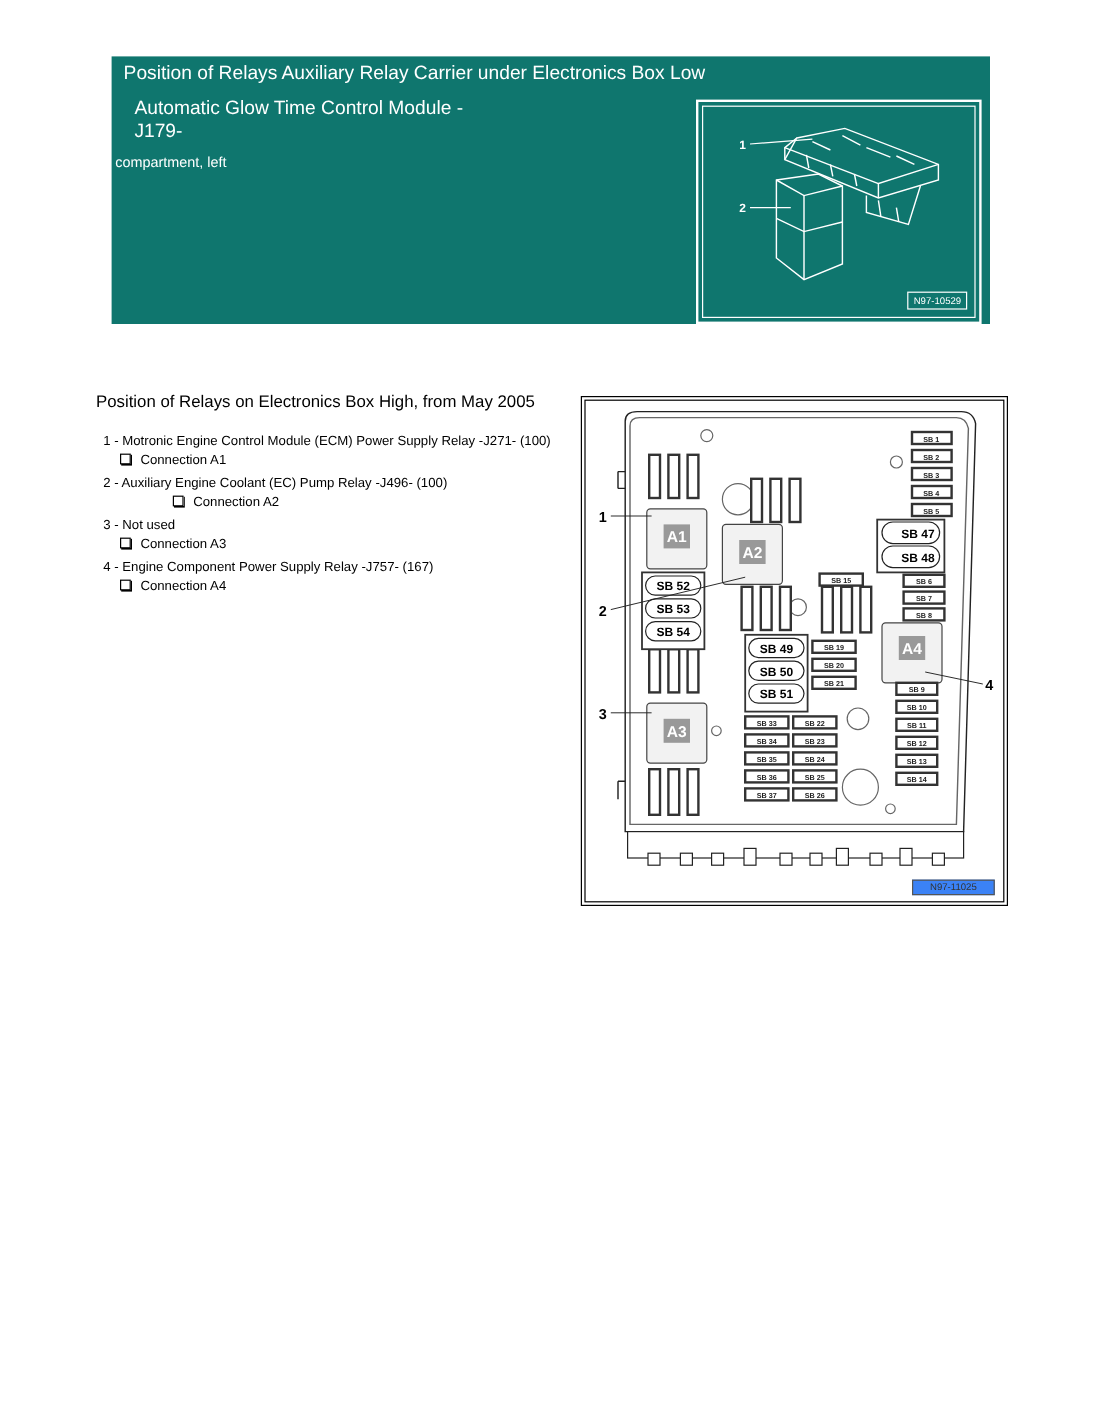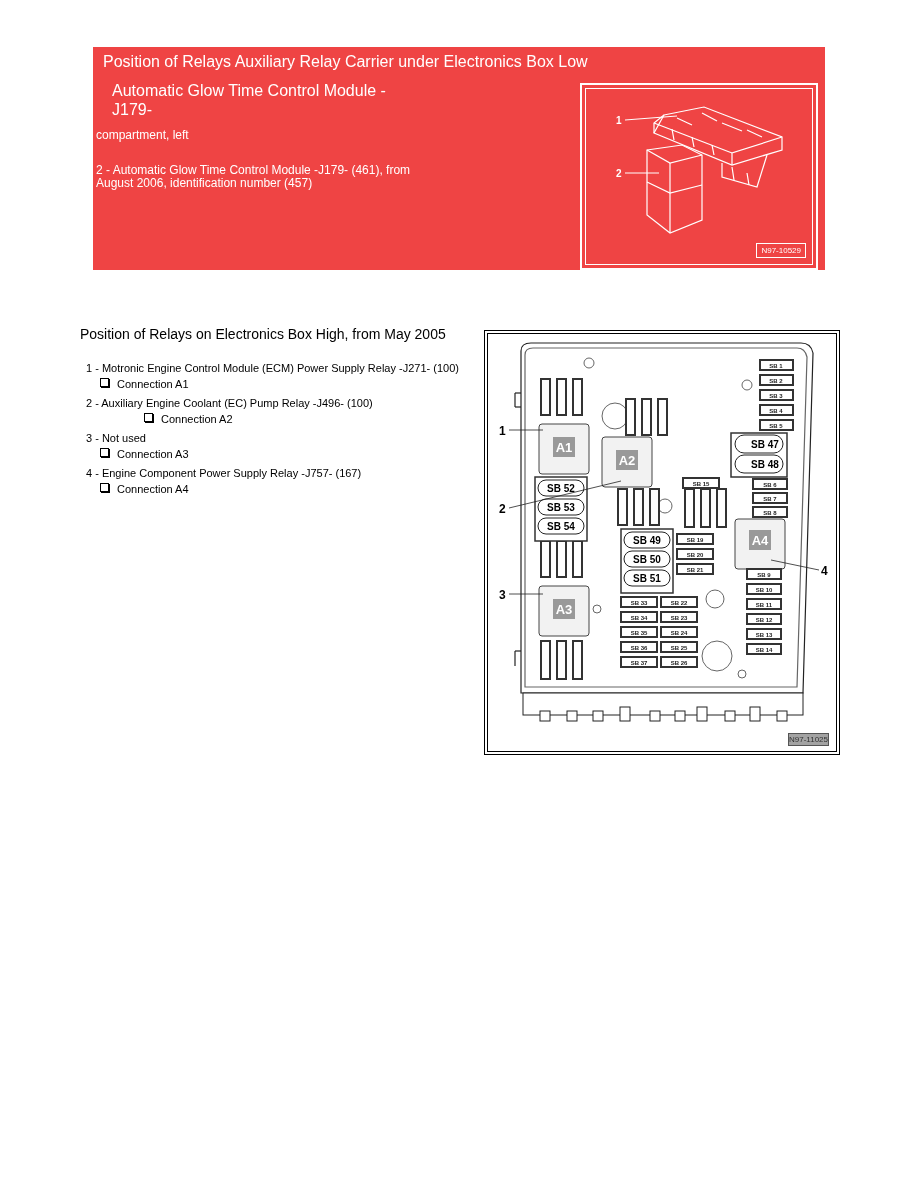--- a/index.html
+++ b/index.html
@@ -1,55 +1,51 @@
 <!DOCTYPE html>
 <html><head>
 <meta charset="utf-8">
 <style>
   html, body { margin:0; padding:0; }
   body { width:918px; height:1188px; background:#ffffff; position:relative; font-family:"Liberation Sans", sans-serif; overflow:hidden; }
   .abs { position:absolute; }
 
   
-  #banner { left:93px; top:47px; width:732px; height:223px; background:#ef4444; }
+  #banner { left:93px; top:47px; width:732px; height:223px; background:#0f766e; }
   #banner .title { left:10px; top:6px; color:#fff; font-size:16px; white-space:nowrap; }
   #banner .subtitle { left:19px; top:34px; color:#fff; font-size:16px; line-height:19px; }
   #banner .item { left:3px; color:#fff; font-size:12px; line-height:12.5px; width:360px; }
   #fig1 { left:487px; top:36px; width:234px; height:183px; border:2px solid #fff; }
   #fig1 .inner { position:absolute; left:3px; top:3px; right:3px; bottom:3px; border:1px solid #fff; }
   #fig1 svg { position:absolute; left:0; top:0; }
   #fig1 .figid { right:10px; bottom:10px; border:1px solid #fff; color:#fff; font-size:8px; padding:2px 4px; }
 
   
   #sec2-title { left:80px; top:326px; font-size:14px; color:#000; white-space:nowrap; }
   .li { left:86px; font-size:11px; color:#000; white-space:nowrap; }
   .sub { left:100px; font-size:11px; color:#000; white-space:nowrap; display:flex; align-items:flex-start; gap:8px; }
   .chk { display:inline-block; width:7px; height:7px; border:1px solid #000; box-shadow:1px 1px 0 #000; }
 
   #fig2 { left:484px; top:330px; width:354px; height:423px; border:1px solid #000; background:#fff; }
   #fig2 .frame { position:absolute; left:2px; top:2px; right:2px; bottom:2px; border:1px solid #000; }
   #fig2 svg { position:absolute; left:0; top:0; }
-  #fig2 .figid { position:absolute; right:10px; bottom:8px; border:1px solid #555; font-size:8px; padding:1px 0; color:#333; background:#a3a3a3; }
+  #fig2 .figid { position:absolute; right:10px; bottom:8px; border:1px solid #555; font-size:8px; padding:1px 14px; color:#333; background:#3b82f6; }
   .sbtext { font-family:"Liberation Sans", sans-serif; font-weight:bold; }
 </style>
 </head>
 <body>
 
 <div id="banner" class="abs">
   <div class="abs title">Position of Relays Auxiliary Relay Carrier under Electronics Box Low</div>
   <div class="abs subtitle">
     <div>Automatic Glow Time Control Module -</div>
     <div>J179-</div>
   </div>
   <div class="abs item" style="top:82px;">
     <div>compartment, left</div>
-  </div>
-  <div class="abs item" style="top:117px;">
-    <div>2 - Automatic Glow Time Control Module -J179- (461), from</div>
-    <div>August 2006, identification number (457)</div>
   </div>
 
   <div id="fig1" class="abs">
     <div class="inner"></div>
     <svg width="234" height="183">
       <g fill="none" stroke="#fff" stroke-width="1.2">
 
         <path d="M82 30 L122 22 L200 52 L200 65 L150 80 L72 48 Z"></path>
         <path d="M72 48 L72 38 L82 30"></path>
         <path d="M150 80 L150 68 L200 52"></path>

